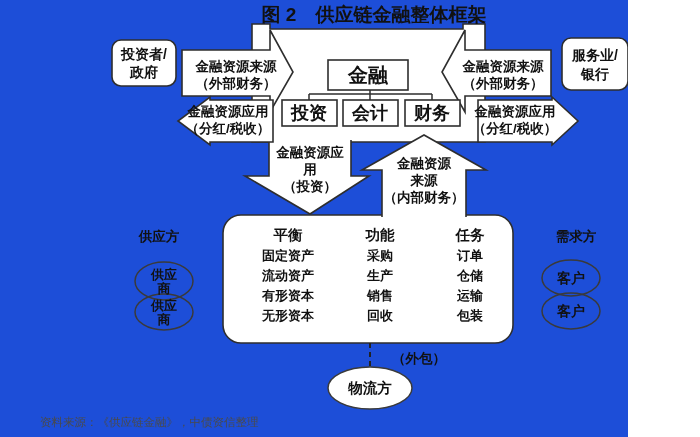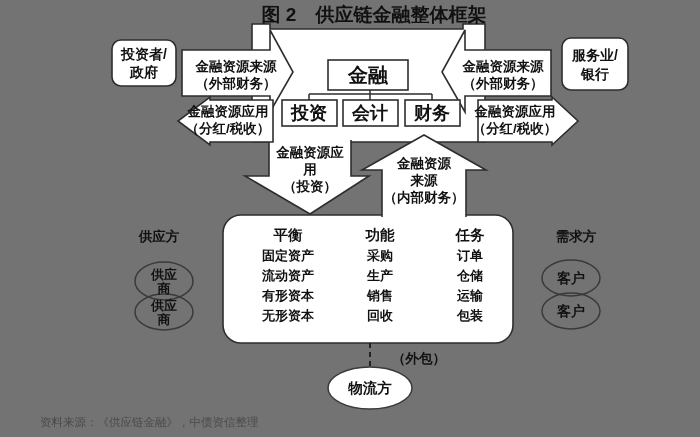--- a/index.html
+++ b/index.html
@@ -1,16 +1,16 @@
 <!DOCTYPE html>
 <html><head>
 <meta charset="utf-8">
 <style>
   html,body{margin:0;padding:0;background:#fff;}
-  .stage{position:relative;width:700px;height:437px;background:#737373;overflow:hidden;
+  .stage{position:relative;width:628px;height:437px;background:#1d4ed8;overflow:hidden;
          font-family:"Liberation Sans","DejaVu Sans",sans-serif;}
   svg{display:block;}
   .shape{fill:#ffffff;stroke:#2e2e2e;stroke-width:1.6;}
   .shape-open{fill:#ffffff;stroke:#2e2e2e;stroke-width:1.6;}
   .wire{fill:none;stroke:#2e2e2e;stroke-width:1.5;}
   .oval{fill:none;stroke:#3a3a3a;stroke-width:1.5;}
   .oval-solid{fill:#ffffff;stroke:#3a3a3a;stroke-width:1.5;}
   .dash{fill:none;stroke:#222;stroke-width:2;stroke-dasharray:5 4;}
   .t{fill:#111;font-weight:700;text-anchor:middle;}
   .tl{fill:#111;font-weight:700;text-anchor:start;}

